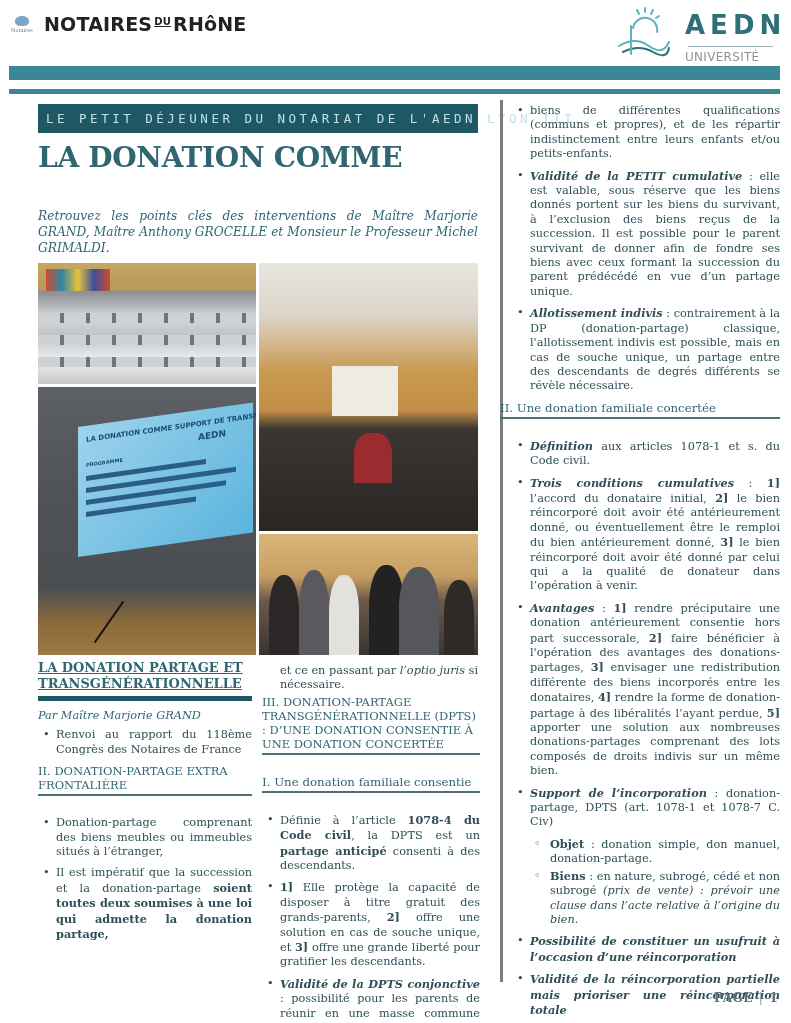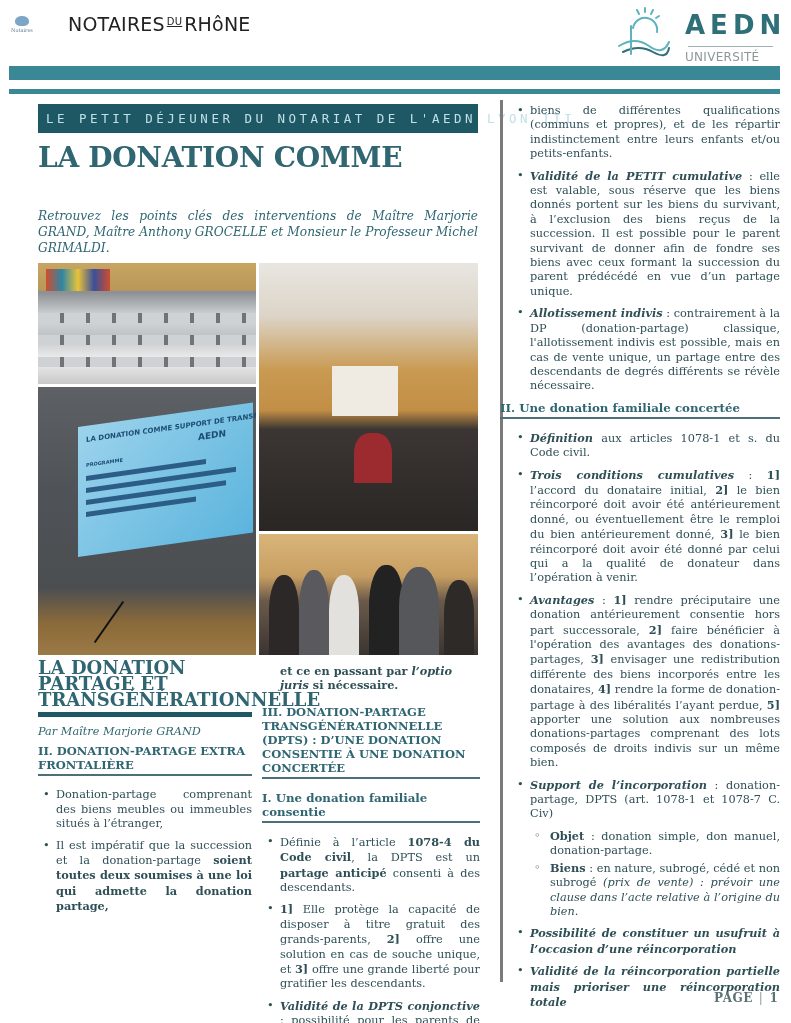--- a/index.html
+++ b/index.html
@@ -5,21 +5,21 @@
   * { box-sizing: border-box; margin: 0; padding: 0; }
   html, body { width: 791px; height: 1023px; background: #ffffff; overflow: hidden; }
   body { position: relative; font-family: "DejaVu Serif", serif; color: #2f4f57; }
   .abs { position: absolute; }
 
   
   .logo-left { left: 10px; top: 10px; display: flex; align-items: center; gap: 10px; }
   .logo-mark { width: 24px; height: 28px; display: flex; flex-direction: column; align-items: center; justify-content: center; }
   .logo-mark .drop { width: 14px; height: 10px; border-radius: 50% 50% 40% 40%; background: #5b8fb8; opacity: .8; }
   .logo-mark .tiny { font-size: 5px; color: #5b7a96; font-family: "DejaVu Serif", serif; margin-top: 1px; }
-  .logo-left .name { font-family: "DejaVu Sans", sans-serif; font-size: 19px; letter-spacing: .2px; color: #222; font-weight: 400; margin-left: 24px; }
+  .logo-left .name { font-family: "DejaVu Sans", sans-serif; font-size: 19px; letter-spacing: .2px; color: #222; font-weight: 700; }
   .logo-left .name small { font-size: 10px; vertical-align: 6px; text-decoration: underline; margin: 0 2px; }
 
   .logo-right { left: 615px; top: 6px; width: 170px; height: 56px; }
   .aedn-mark { position: absolute; left: 0; top: 0; width: 56px; height: 54px; }
   .aedn-word { position: absolute; left: 70px; top: 4px; font-family: "DejaVu Sans", sans-serif; font-weight: bold; font-size: 26px; letter-spacing: 5px; color: #2f6f78; }
   .aedn-rule { position: absolute; left: 73px; top: 40px; width: 85px; height: 1px; background: #9fb3b7; }
   .aedn-sub { position: absolute; left: 70px; top: 44px; font-family: "DejaVu Sans", sans-serif; font-size: 12px; color: #8c979a; letter-spacing: .3px; }
 
   .band1 { left: 9px; top: 66px; width: 771px; height: 14px; background: #3a8795; }
   .band2 { left: 9px; top: 89px; width: 771px; height: 5px; background: #3a8795; }
@@ -49,24 +49,24 @@
   .col { position: absolute; font-size: 11.3px; line-height: 14.4px; color: #2f4f57; }
   .col ul { list-style: none; }
   .col li { position: relative; padding-left: 18px; text-align: justify; margin-bottom: 7px; }
   .col li::before { content: "•"; position: absolute; left: 5px; top: 0; color: #2f4f57; }
   .col li.sub { padding-left: 24px; margin-left: 14px; margin-bottom: 2px; }
   .col li.sub::before { content: "◦"; left: 8px; }
   .b { font-weight: bold; }
   .bi { font-weight: bold; font-style: italic; }
   .i { font-style: italic; }
 
-  .sec-title { font-weight: bold; font-size: 18px; line-height: 16px; color: #2f6672; }
+  .sec-title { font-weight: bold; font-size: 13px; line-height: 16px; color: #2f6672; text-decoration: underline; }
   .thick-rule { height: 5px; background: #1f5865; margin: 4px 0 8px; }
   .byline { font-style: italic; font-size: 11.3px; color: #2f6672; margin-bottom: 5px; }
-  .h2 { font-weight: bold; font-size: 11.5px; line-height: 14px; color: #2f6672; padding-bottom: 2px; border-bottom: 2px solid #4d7078; margin-bottom: 12px; }
+  .h2 { font-weight: normal; font-size: 11.5px; line-height: 14px; color: #2f6672; padding-bottom: 2px; border-bottom: 2px solid #4d7078; margin-bottom: 20px; }
 
   .divider { left: 500px; top: 100px; width: 3px; height: 882px; background: #7b7b7b; }
 
   .page-num { left: 714px; top: 991px; font-family: "DejaVu Serif", serif; font-weight: bold; font-size: 12px; color: #5b7176; letter-spacing: .5px; }
   .page-num .sep { font-weight: normal; color: #8b9a9e; margin: 0 6px; }
 </style>
 </head>
 <body>
 
 <div class="abs logo-left">
@@ -137,47 +137,50 @@
   <div class="person" style="left:185px;width:30px;height:75px;background:#2e2a28;"></div>
 </div>
 
 <div class="col" style="left:38px; top:660px; width:214px;">
   <div class="sec-title">
     <div>LA DONATION PARTAGE ET</div>
     <div>TRANSGÉNÉRATIONNELLE</div>
   </div>
   <div class="thick-rule"></div>
   <div class="byline">Par Maître Marjorie GRAND</div>
+  <ul>
+    <li>Renvoi au rapport du 118ème Congrès des Notaires de France</li>
+  </ul>
   <div class="h2">II.  DONATION-PARTAGE EXTRA FRONTALIÈRE</div>
   <ul>
     <li>Donation-partage comprenant des biens meubles ou immeubles situés à l’étranger,</li>
     <li><span>Il est impératif que la succession et la donation-partage </span><span class="b">soient toutes deux soumises à une loi qui admette la donation partage,</span></li>
   </ul>
 </div>
 
 <div class="col" style="left:262px; top:664px; width:218px;">
-  <div style="padding-left:18px; margin-bottom:12px;font-weight:bold;">
+  <div style="padding-left:18px; margin-bottom:2px;">
     <span>et ce en passant par </span><span class="i">l’optio juris</span><span> si nécessaire.</span>
   </div>
   <div class="h2">III. DONATION-PARTAGE TRANSGÉNÉRATIONNELLE (DPTS) : D’UNE DONATION CONSENTIE À UNE DONATION CONCERTÉE</div>
   <div class="h2" style="font-size:11.8px;">I. Une donation familiale consentie</div>
   <ul>
     <li><span>Définie à l’article </span><span class="b">1078-4 du Code civil</span><span>, la DPTS est un </span><span class="b">partage anticipé</span><span> consenti à des descendants.</span></li>
     <li><span class="b">1]</span><span> Elle protège la capacité de disposer à titre gratuit des grands-parents, </span><span class="b">2]</span><span> offre une solution en cas de souche unique, et </span><span class="b">3]</span><span>  offre une grande liberté pour  gratifier les descendants.</span></li>
     <li><span class="bi">Validité de la DPTS conjonctive</span><span> : possibilité pour les parents de réunir en une masse commune des</span></li>
   </ul>
 </div>
 
 <div class="abs divider"></div>
 
 <div class="col" style="left:512px; top:104px; width:268px;">
   <ul>
     <li style="list-style:none;">biens de différentes qualifications (communs et propres), et de les répartir indistinctement entre leurs enfants et/ou petits-enfants.</li>
     <li><span class="bi">Validité de la PETIT cumulative</span><span> : elle est valable, sous réserve que les biens donnés portent sur les biens du survivant, à l’exclusion des biens reçus de la succession.  Il est possible pour le parent survivant de donner  afin de  fondre ses biens avec ceux formant la succession du parent prédécédé en vue d’un partage unique.</span></li>
-    <li><span class="bi">Allotissement indivis</span><span>  : contrairement à la DP (donation-partage) classique, l'allotissement indivis est possible, mais en cas de vente unique, un partage entre des descendants de degrés différents se révèle nécessaire.</span></li>
+    <li><span class="bi">Allotissement indivis</span><span>  : contrairement à la DP (donation-partage) classique, l'allotissement indivis est possible, mais en cas de souche unique, un partage entre des descendants de degrés différents se révèle nécessaire.</span></li>
   </ul>
   <div class="h2" style="margin-left:-12px; font-size:11.8px;">II. Une donation familiale concertée</div>
   <ul>
     <li><span class="bi">Définition</span><span> aux articles 1078-1 et s. du Code civil.</span></li>
     <li><span class="bi">Trois conditions cumulatives</span><span> : </span><span class="b">1]</span><span>  l’accord du donataire initial, </span><span class="b">2]</span><span> le bien réincorporé doit avoir été antérieurement donné, ou éventuellement être le remploi du bien antérieurement donné, </span><span class="b">3]</span><span> le bien réincorporé doit avoir été donné par celui qui a la qualité de donateur dans l’opération à venir.</span></li>
     <li><span class="bi"> Avantages</span><span> : </span><span class="b">1]</span><span> rendre préciputaire une donation antérieurement consentie hors part successorale, </span><span class="b">2]</span><span>  faire bénéficier à l'opération des avantages des donations-partages, </span><span class="b">3]</span><span> envisager une redistribution différente des biens incorporés entre les donataires, </span><span class="b">4]</span><span>    rendre la forme de donation-partage à des libéralités l’ayant perdue, </span><span class="b">5]</span><span>  apporter une solution aux nombreuses donations-partages comprenant des lots composés de droits indivis sur un même bien.</span></li>
     <li><span class="bi">Support de l’incorporation</span><span> : donation-partage, DPTS (art. 1078-1 et 1078-7 C. Civ)</span></li>
     <li class="sub"><span class="b">Objet</span><span> : donation simple, don manuel, donation-partage.</span></li>
     <li class="sub" style="margin-bottom:7px;"><span class="b"> Biens</span><span> : en nature, subrogé, cédé et non subrogé </span><span class="i">(prix de vente) : prévoir une clause dans l’acte relative à l’origine du bien.</span></li>
     <li><span class="bi">Possibilité de constituer un usufruit à l’occasion d’une réincorporation</span></li>

